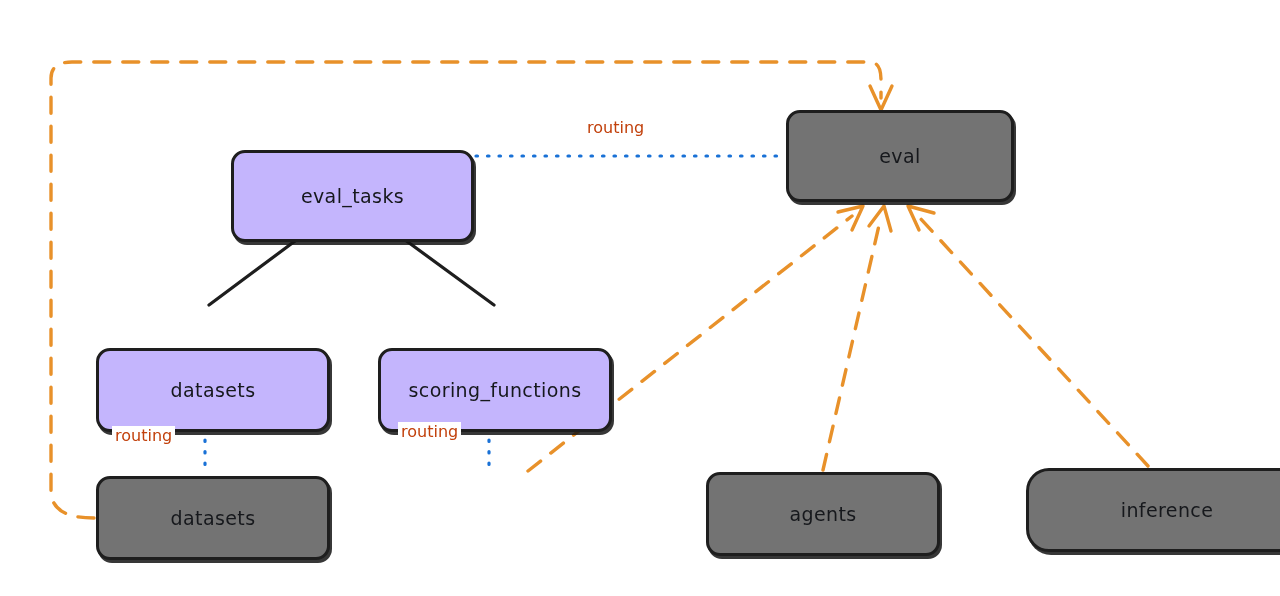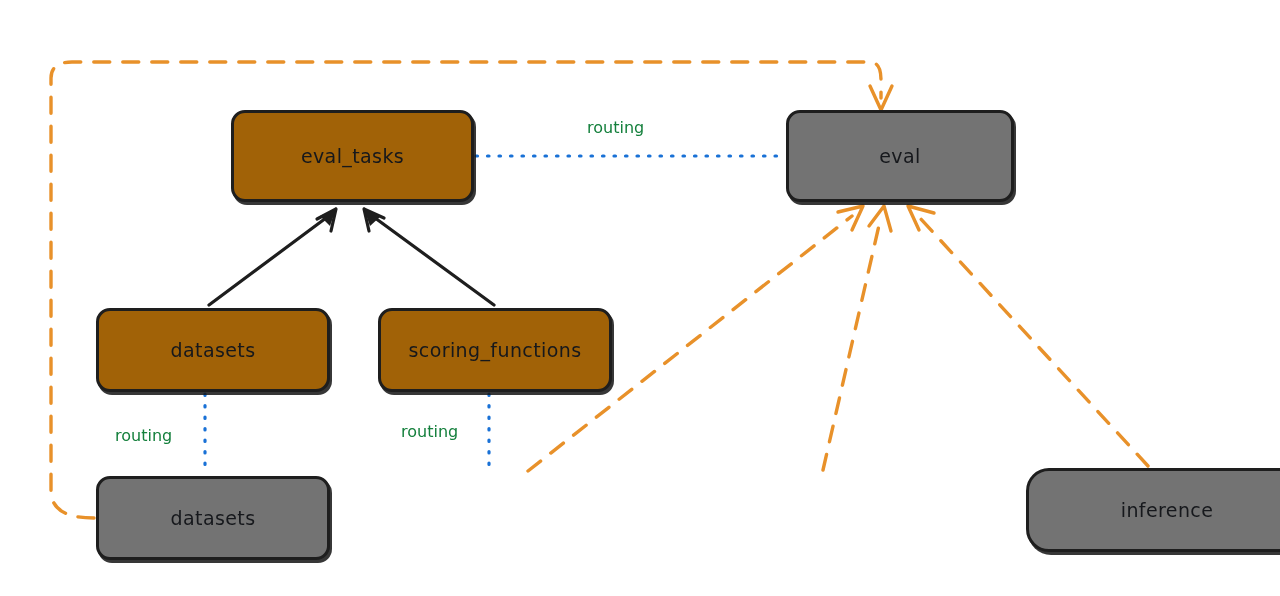--- a/index.html
+++ b/index.html
@@ -28,38 +28,39 @@
     position: absolute;
     box-sizing: border-box;
     border: 3px solid #1e1e1e;
     border-radius: 14px;
     display: flex;
     align-items: center;
     justify-content: center;
     box-shadow: 2px 3px 0 rgba(20,20,20,0.85);
   }
   .node.api {
-    background: #a16207;
+    background: #c4b5fd;
+    margin-top: 40px;
   }
   .node.provider {
     background: #737373;
   }
   .node-label {
     font-family: "DejaVu Sans", sans-serif;
     font-size: 19px;
     color: #16181c;
     letter-spacing: 0.4px;
     white-space: nowrap;
     pointer-events: none;
   }
   .edge-label {
     position: absolute;
     font-family: "DejaVu Sans", sans-serif;
     font-size: 16px;
-    color: #15803d;
+    color: #c2410c;
     white-space: nowrap;
     background: #ffffff;
     padding: 0 3px;
   }
 </style>
 </head>
 <body>
 
 <div id="diagram-canvas">
 
@@ -124,20 +125,23 @@
 
   <div class="node api" style="left:378px; top:308px; width:234px; height:84px;">
     <span class="node-label">scoring_functions</span>
   </div>
 
   <div class="node provider" style="left:96px; top:476px; width:234px; height:84px;">
     <span class="node-label">datasets</span>
   </div>
 
 
+  <div class="node provider" style="left:706px; top:472px; width:234px; height:84px;">
+    <span class="node-label">agents</span>
+  </div>
 
   <div class="node provider" style="left:1026px; top:468px; width:282px; height:84px;border-radius:23px;">
     <span class="node-label">inference</span>
   </div>
 
   <div class="edge-label" style="left:584px; top:118px;">routing</div>
 
   <div class="edge-label" style="left:112px; top:426px;">routing</div>
 
   <div class="edge-label" style="left:398px; top:422px;">routing</div>

